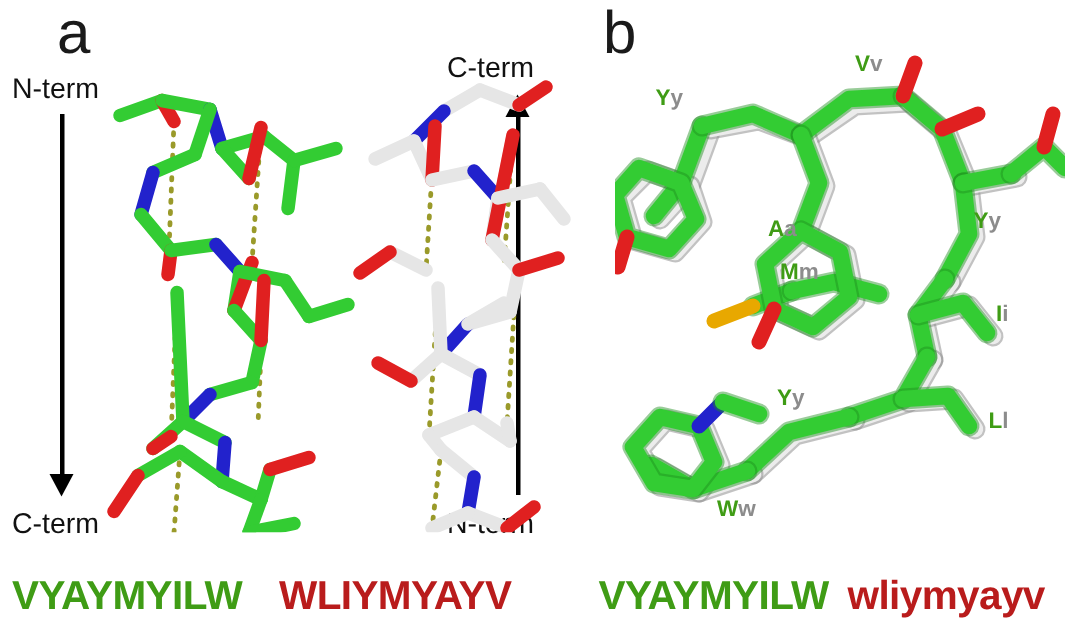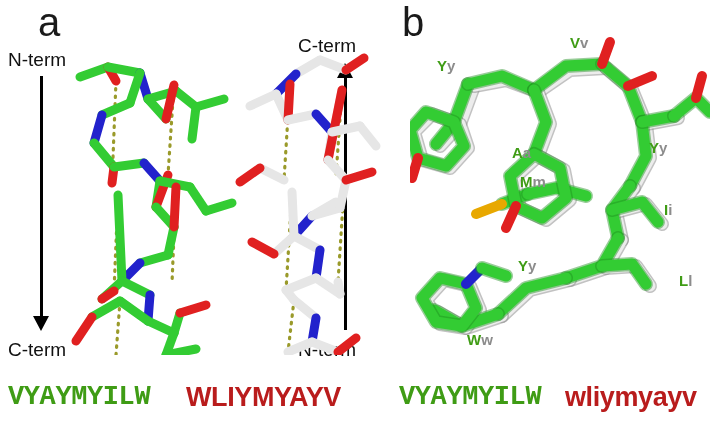--- a/index.html
+++ b/index.html
@@ -59,21 +59,21 @@
   .arrow-head.up   { border-bottom: 15px solid #000000; }
 
   
   .seq {
     font-size: 27px;
     font-weight: bold;
     line-height: 1;
     white-space: nowrap;
     letter-spacing: -0.4px;
   }
-  .seq-green { color: #3f9c15; font-family: Liberation Mono, monospace; }
+  .seq-green { color: #3f9c15; }
   .seq-gray  { color: #b91c1c; }
 
   
   .res-label {
     font-size: 15px;
     font-weight: bold;
     line-height: 1;
     white-space: nowrap;
   }
   .res-label .d {
@@ -371,28 +371,28 @@
   </div>
 
   <div class="abs res-label" style="left:649px; top:140px;">
     <span class="d">Y</span><span class="l">y</span>
   </div>
 
   <div class="abs res-label" style="left:664px; top:202px;">
     <span class="d">I</span><span class="l">i</span>
   </div>
 
-  <div class="abs res-label" style="left:659px; top:273px;margin-left:20px;">
+  <div class="abs res-label" style="left:659px; top:273px;">
     <span class="d">L</span><span class="l">l</span>
   </div>
 
   <div class="abs res-label" style="left:518px; top:258px;">
     <span class="d">Y</span><span class="l">y</span>
   </div>
 
-  <div class="abs res-label" style="left:467px; top:332px;">
+  <div class="abs res-label" style="left:478px; top:332px;">
     <span class="d">W</span><span class="l">w</span>
   </div>
 
   <div class="abs seq seq-green" style="left:399px; top:384px;">VYAYMYILW</div>
   <div class="abs seq seq-gray" style="left:565px; top:384px;">wliymyayv</div>
 
 </div>
 
 </body></html>

